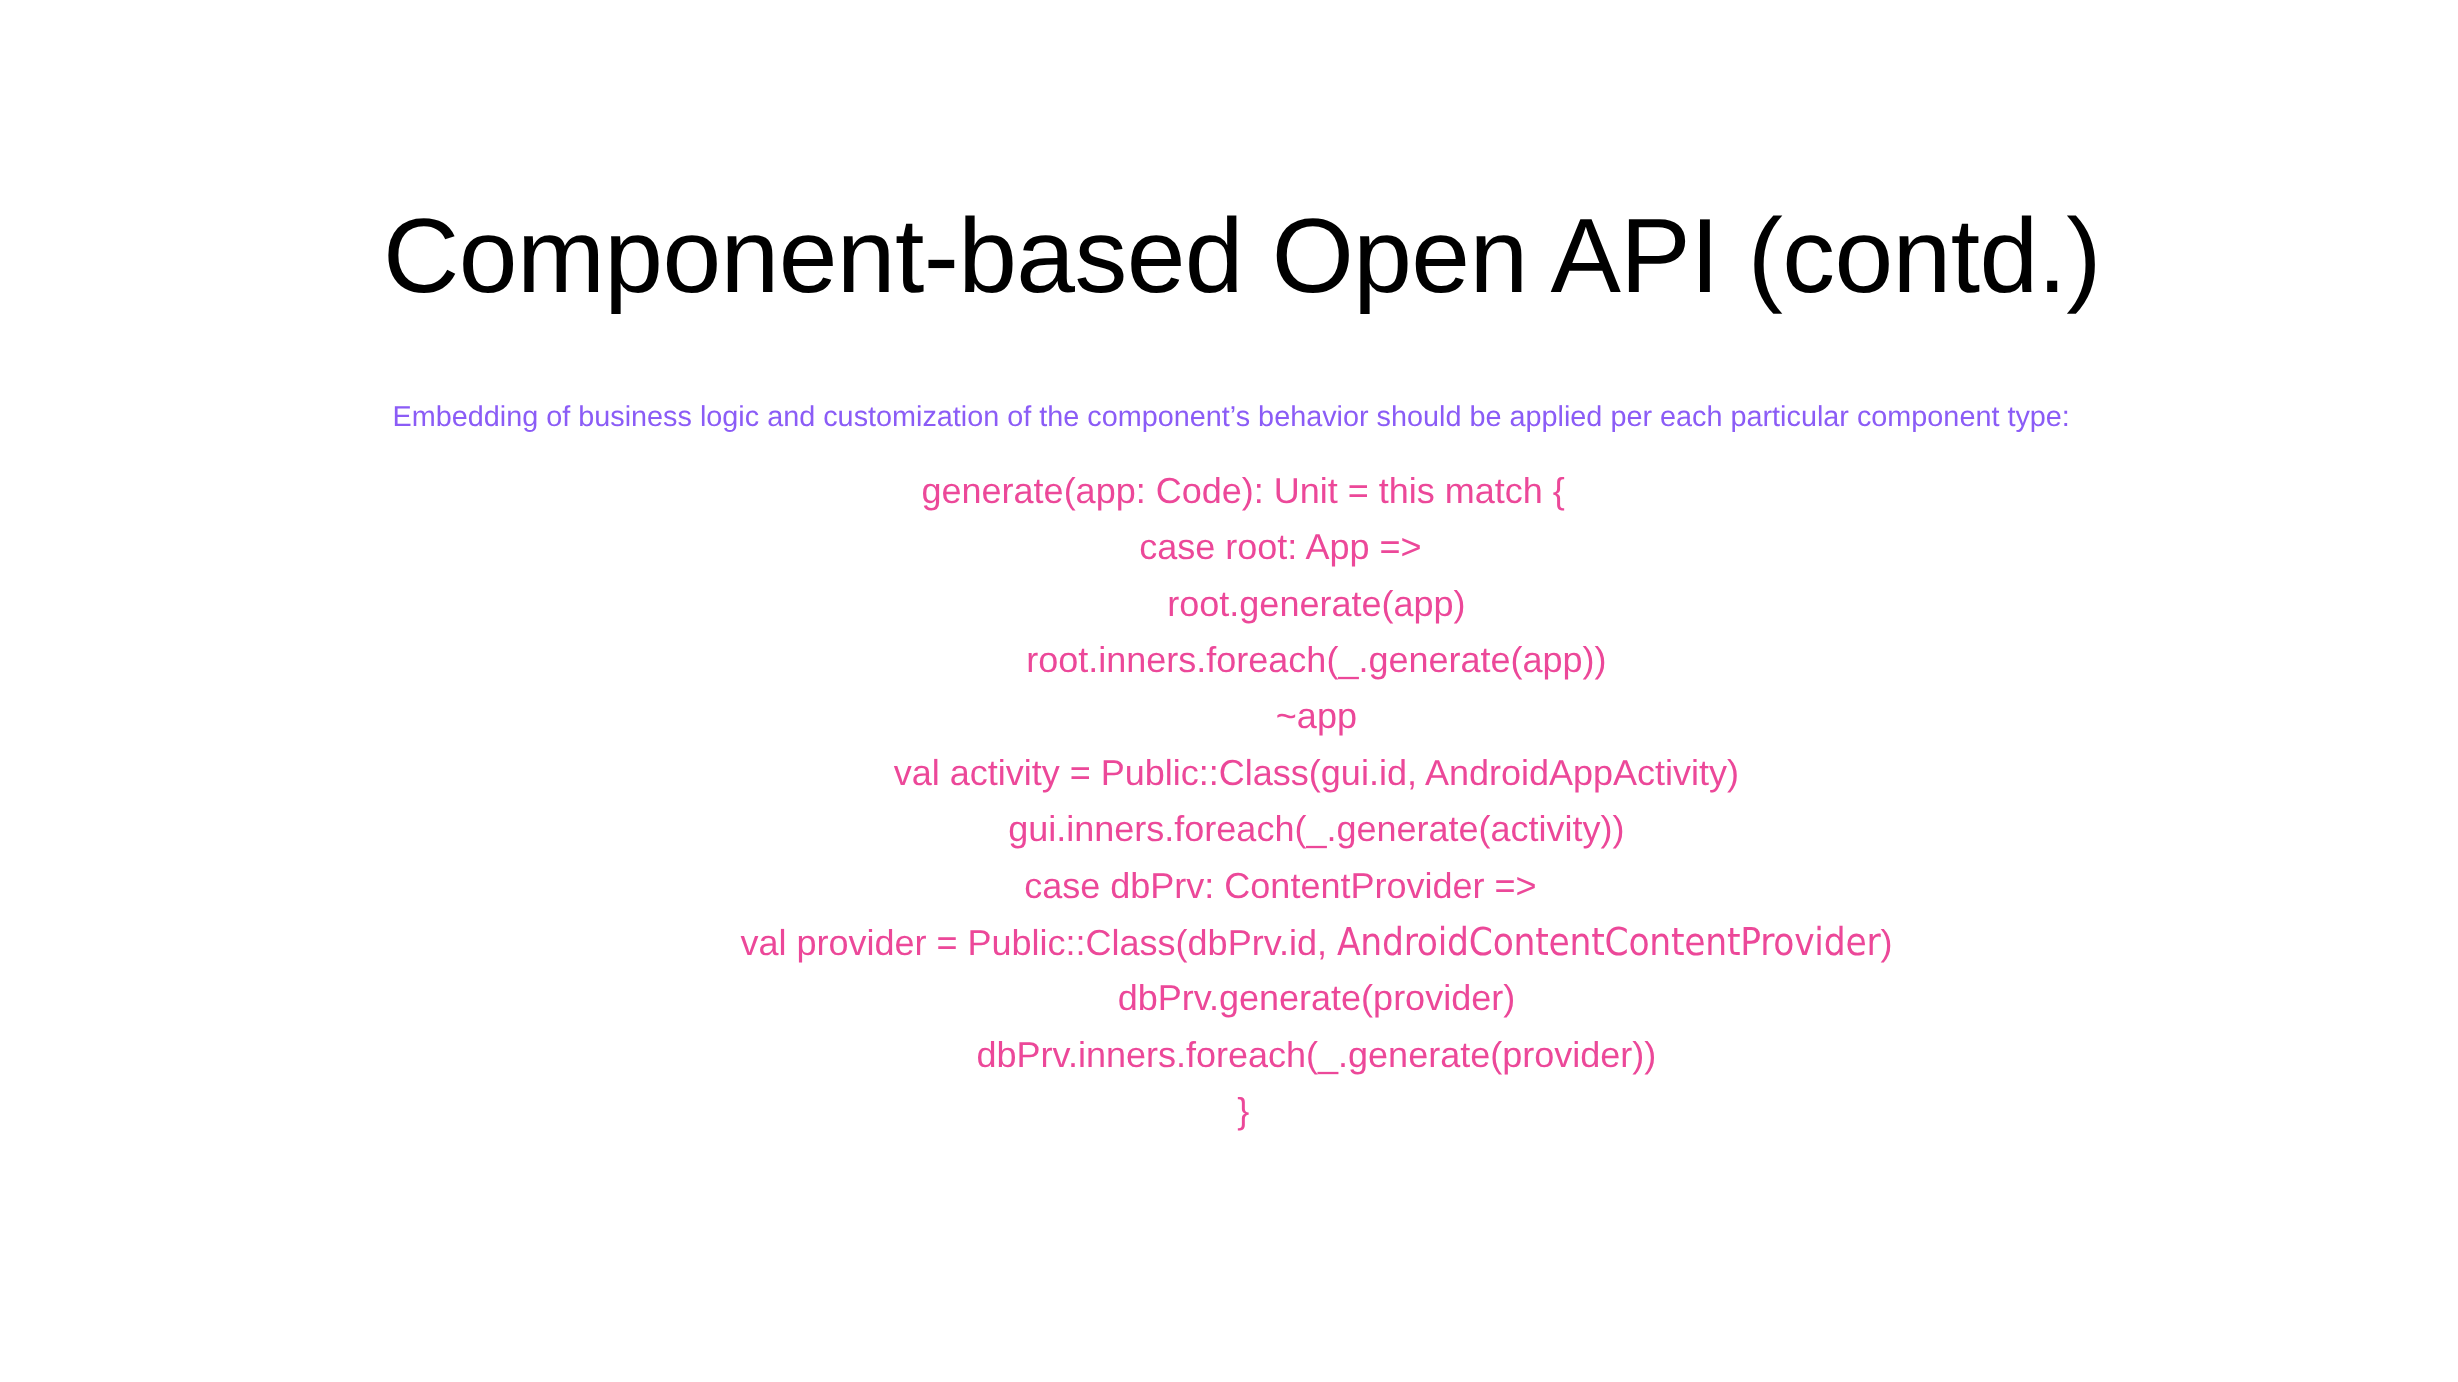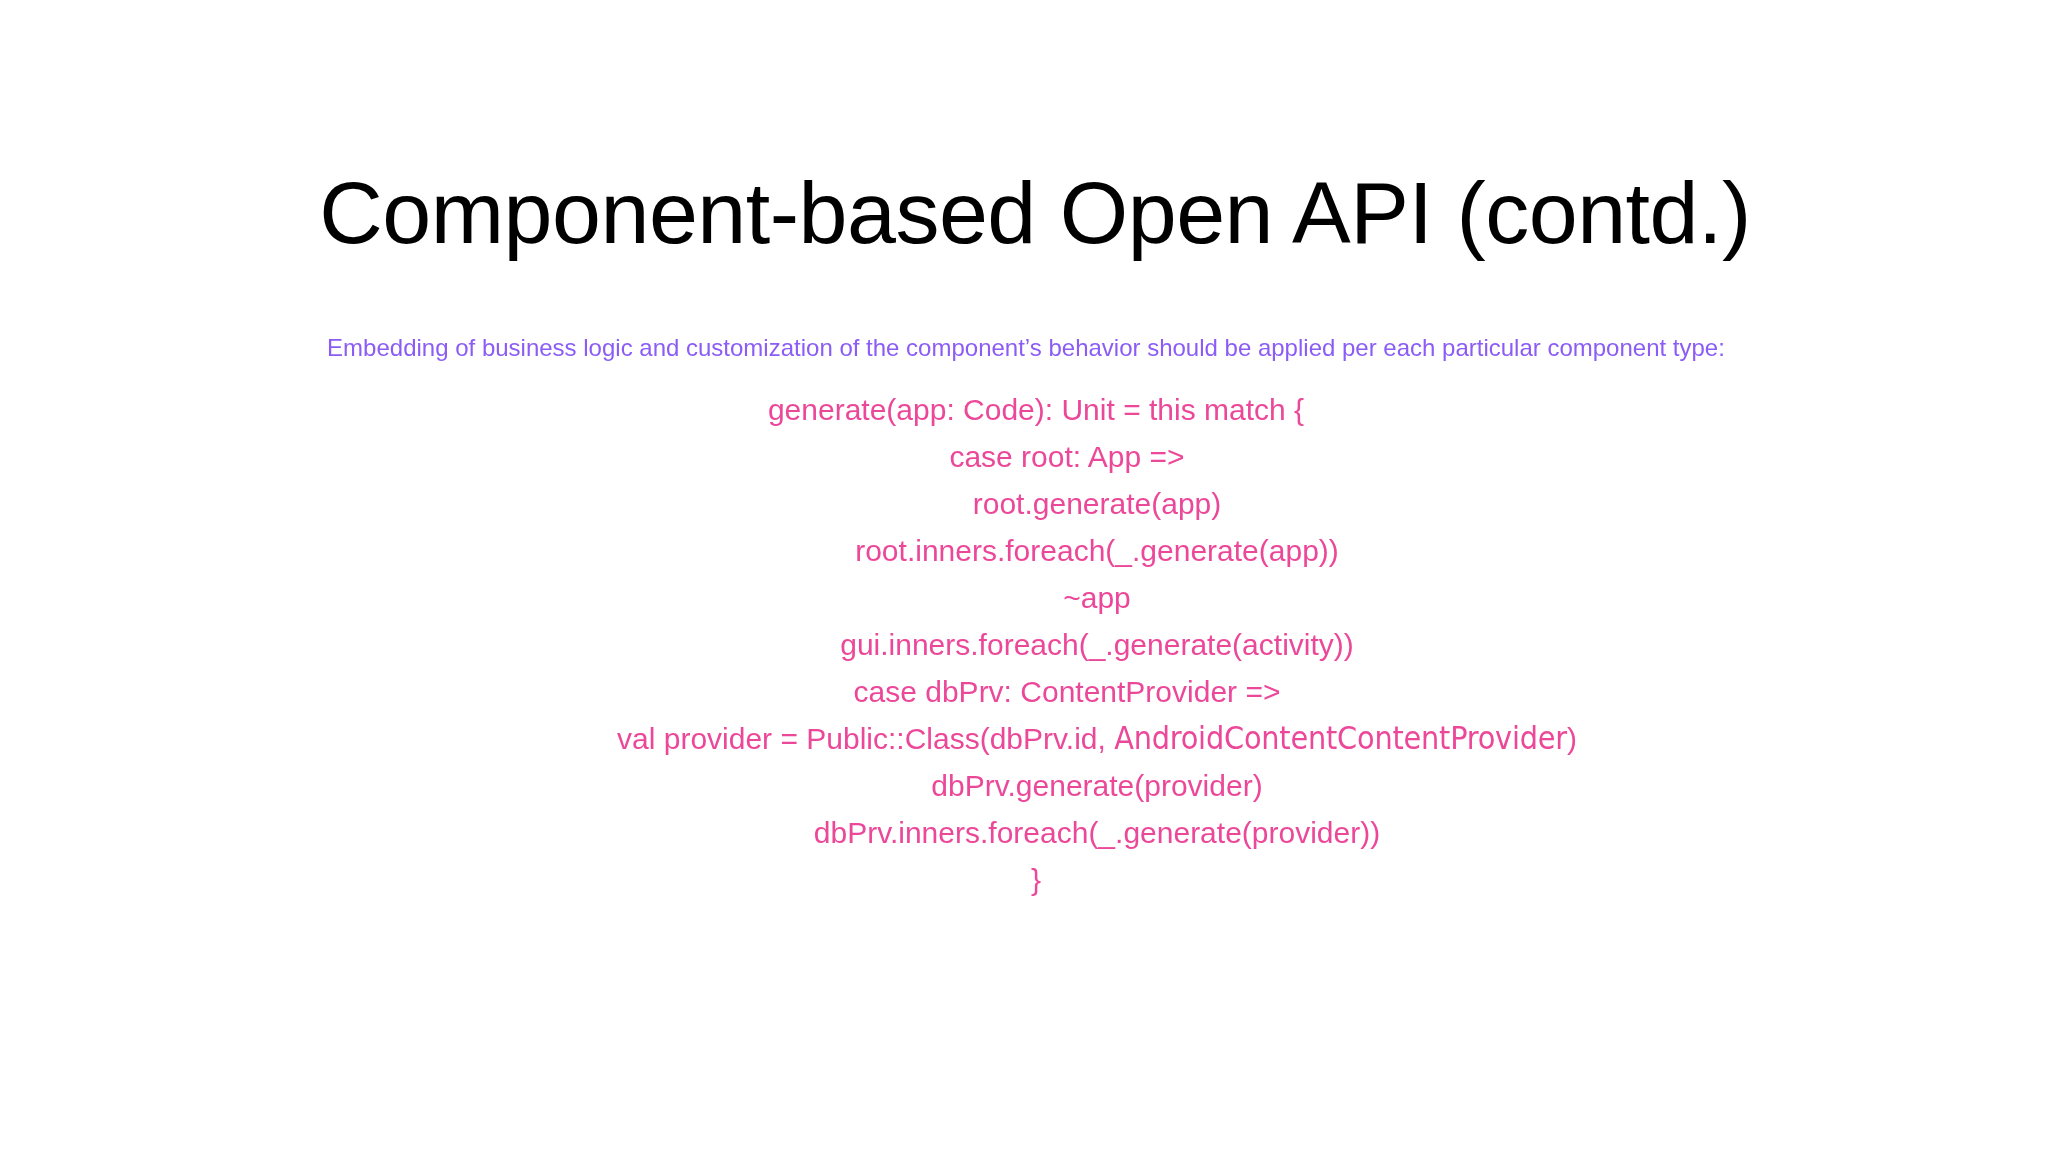--- a/index.html
+++ b/index.html
@@ -94,20 +94,21 @@
   <h1 class="slide-title">Component-based Open API (contd.)</h1>
 
   <p class="lead-text">Embedding of business logic and customization of the component’s behavior should be applied per each particular component type:</p>
 
   <div class="code-block" id="code-block">
       <div class="code-line indent-0"><span>generate(app: Code): Unit = this match {</span></div>
       <div class="code-line indent-1"><span>case root: App =&gt;</span></div>
       <div class="code-line indent-2"><span>root.generate(app)</span></div>
       <div class="code-line indent-2"><span>root.inners.foreach(_.generate(app))</span></div>
       <div class="code-line indent-2"><span>~app</span></div>
+      <div class="code-line indent-2"><span>val activity = Public::Class(gui.id, AndroidAppActivity)</span></div>
       <div class="code-line indent-2"><span>gui.inners.foreach(_.generate(activity))</span></div>
       <div class="code-line indent-1"><span>case dbPrv: ContentProvider =&gt;</span></div>
       <div class="code-line indent-2"><span>val provider = Public::Class(dbPrv.id, </span><span class="cond">AndroidContentContentProvider</span><span>)</span></div>
       <div class="code-line indent-2"><span>dbPrv.generate(provider)</span></div>
       <div class="code-line indent-2"><span>dbPrv.inners.foreach(_.generate(provider))</span></div>
       <div class="code-line indent-0"><span>}</span></div>
     </div>
 
 </div>
 

